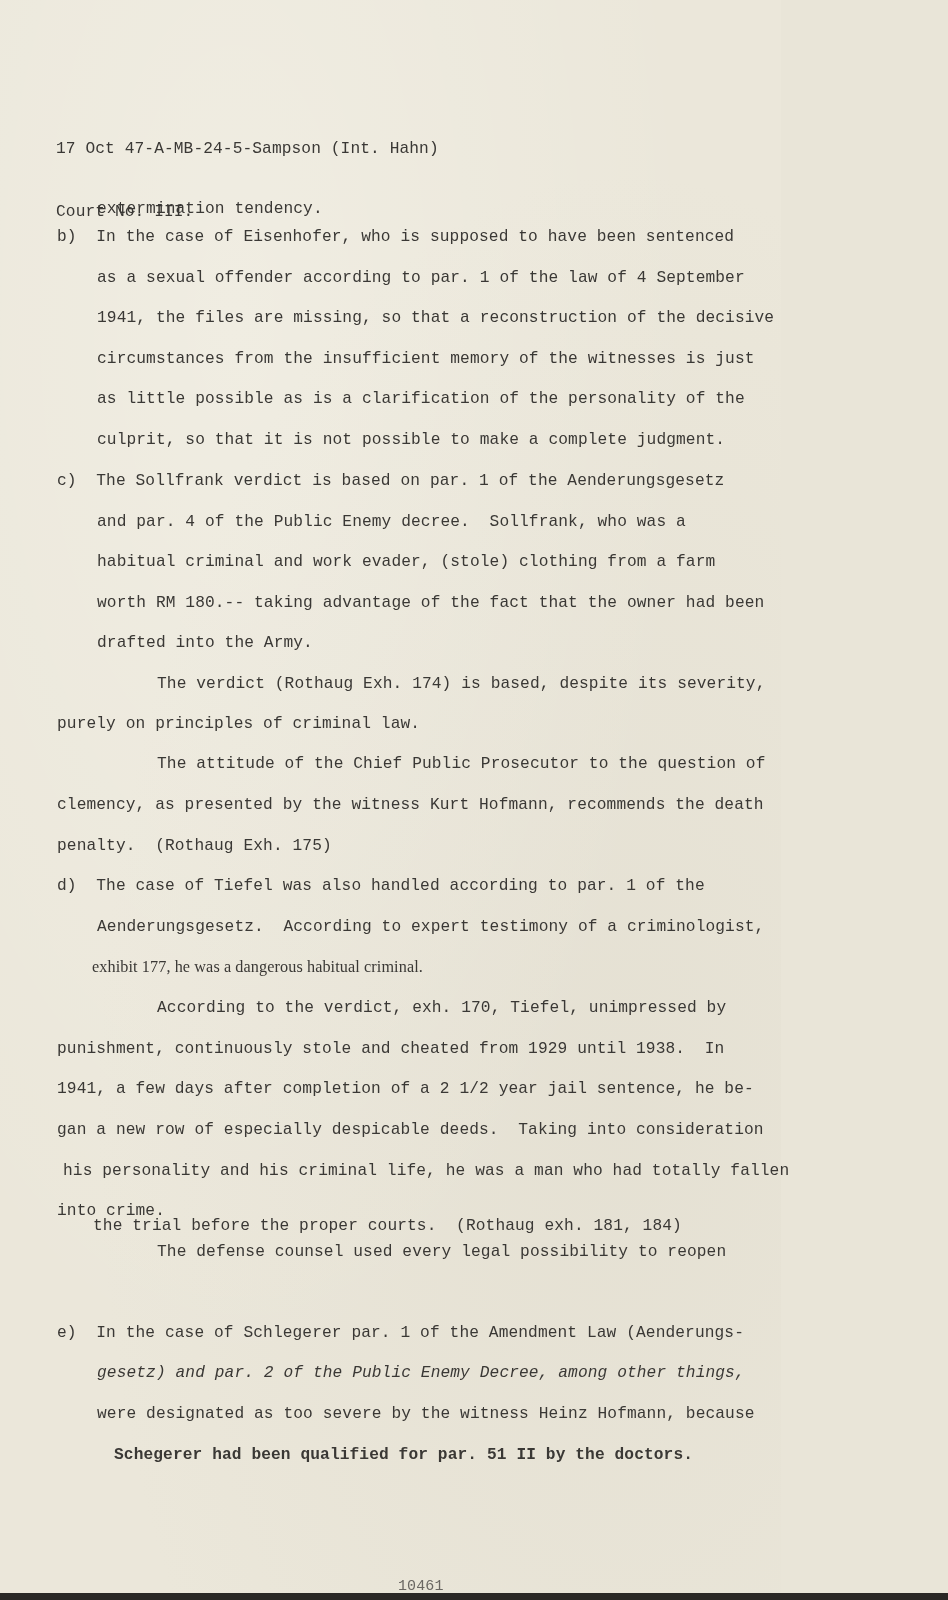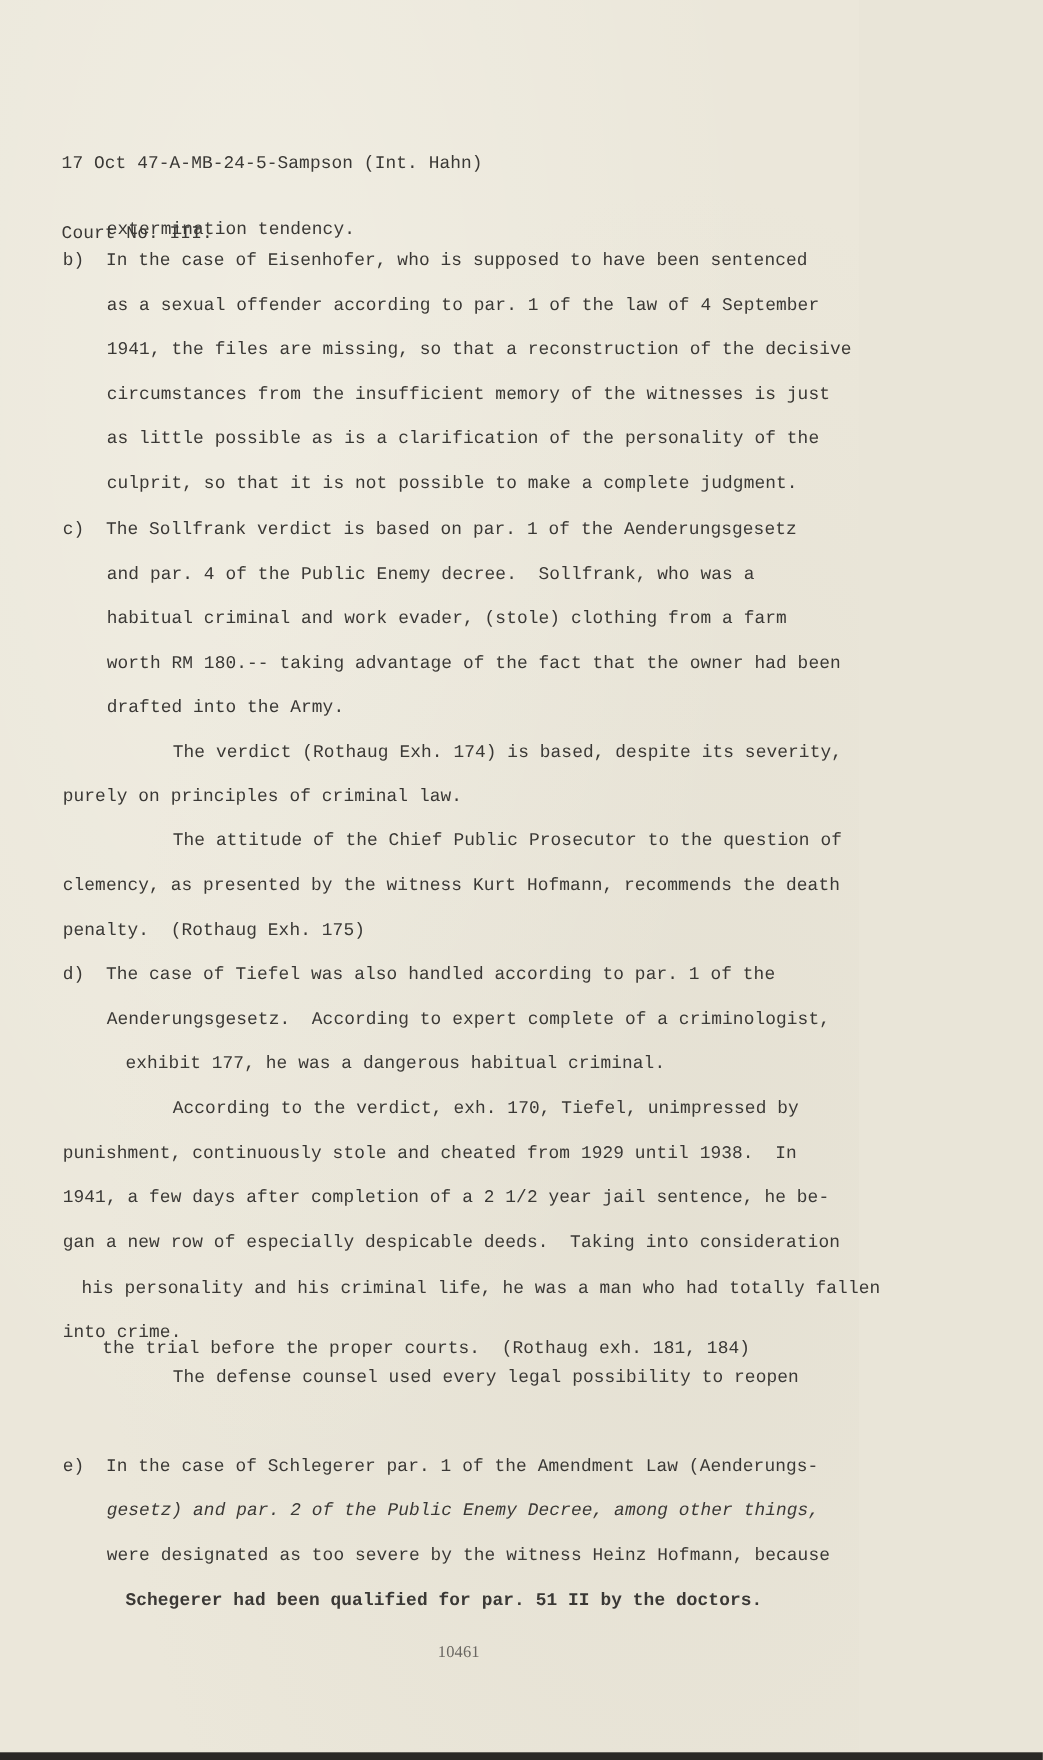--- a/index.html
+++ b/index.html
@@ -52,31 +52,31 @@
       <div class="tw line" style="left: 97px; top: 513px;">and par. 4 of the Public Enemy decree.  Sollfrank, who was a</div>
       <div class="tw line" style="left: 97px; top: 553px; text-align: right;">habitual criminal and work evader, (stole) clothing from a farm</div>
       <div class="tw line" style="left: 97px; top: 594px;">worth RM 180.-- taking advantage of the fact that the owner had been</div>
       <div class="tw line" style="left: 97px; top: 634px;">drafted into the Army.</div>
       <div class="tw line" style="left: 157px; top: 675px;">The verdict (Rothaug Exh. 174) is based, despite its severity,</div>
       <div class="tw line" style="left: 57px; top: 715px;">purely on principles of criminal law.</div>
       <div class="tw line" style="left: 157px; top: 755px;">The attitude of the Chief Public Prosecutor to the question of</div>
       <div class="tw line" style="left: 57px; top: 796px;">clemency, as presented by the witness Kurt Hofmann, recommends the death</div>
       <div class="tw line" style="left: 57px; top: 837px;">penalty.  (Rothaug Exh. 175)</div>
       <div class="tw line" style="left: 57px; top: 877px;">d)  The case of Tiefel was also handled according to par. 1 of the</div>
-      <div class="tw line" style="left: 97px; top: 918px;">Aenderungsgesetz.  According to expert complete of a criminologist,</div>
-      <div class="tw line" style="left: 114px; top: 958px;">exhibit 177, he was a dangerous habitual criminal.</div>
+      <div class="tw line" style="left: 97px; top: 918px;">Aenderungsgesetz.  According to expert testimony of a criminologist,</div>
+      <div class="tw line" style="left: 92px; top: 958px; font-family: Liberation Serif, serif;">exhibit 177, he was a dangerous habitual criminal.</div>
       <div class="tw line" style="left: 157px; top: 999px;">According to the verdict, exh. 170, Tiefel, unimpressed by</div>
       <div class="tw line" style="left: 57px; top: 1040px;">punishment, continuously stole and cheated from 1929 until 1938.  In</div>
       <div class="tw line" style="left: 57px; top: 1080px;">1941, a few days after completion of a 2 1/2 year jail sentence, he be-</div>
       <div class="tw line" style="left: 57px; top: 1121px;">gan a new row of especially despicable deeds.  Taking into consideration</div>
-      <div class="tw line" style="left: 74px; top: 1162px;">his personality and his criminal life, he was a man who had totally fallen</div>
+      <div class="tw line" style="left: 63px; top: 1162px;">his personality and his criminal life, he was a man who had totally fallen</div>
       <div class="tw line" style="left: 57px; top: 1202px;">into crime.</div>
       <div class="tw line" style="left: 157px; top: 1243px; text-align: center;">The defense counsel used every legal possibility to reopen</div>
       <div class="tw line" style="left: 57px; top: 1217px; margin-left: 36px;">the trial before the proper courts.  (Rothaug exh. 181, 184)</div>
       <div class="tw line" style="left: 57px; top: 1324px;">e)  In the case of Schlegerer par. 1 of the Amendment Law (Aenderungs-</div>
       <div class="tw line" style="left: 97px; top: 1364px; font-style: italic;">gesetz) and par. 2 of the Public Enemy Decree, among other things,</div>
       <div class="tw line" style="left: 97px; top: 1405px;">were designated as too severe by the witness Heinz Hofmann, because</div>
       <div class="tw line" style="left: 114px; top: 1446px; font-weight: bold;">Schegerer had been qualified for par. 51 II by the doctors.</div>
     </div>
 
-  <div class="tw pagenum" style="left:398px; top:1494px;font-family:Liberation Serif, serif;">10461</div>
+  <div class="tw pagenum" style="left:398px; top:1578px;">10461</div>
 </div>
 <div class="bottom-strip"></div>
 
 </body></html>

